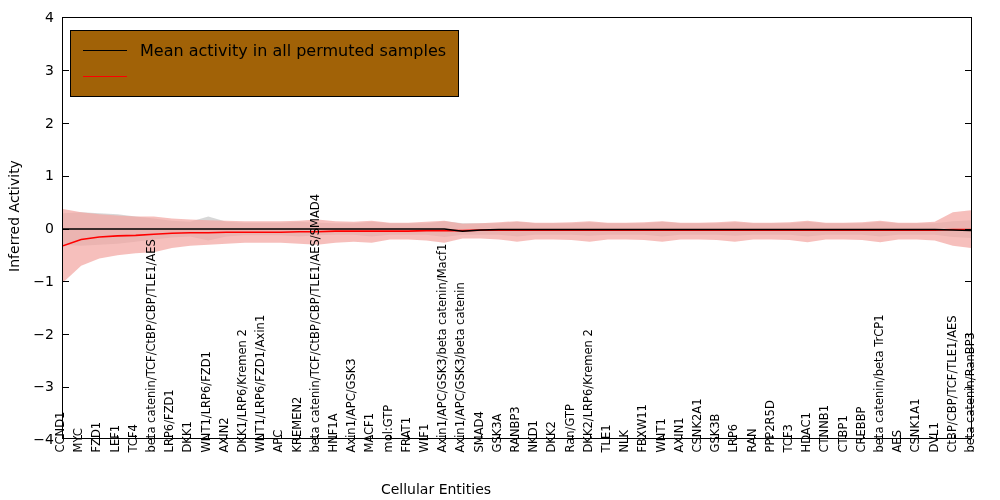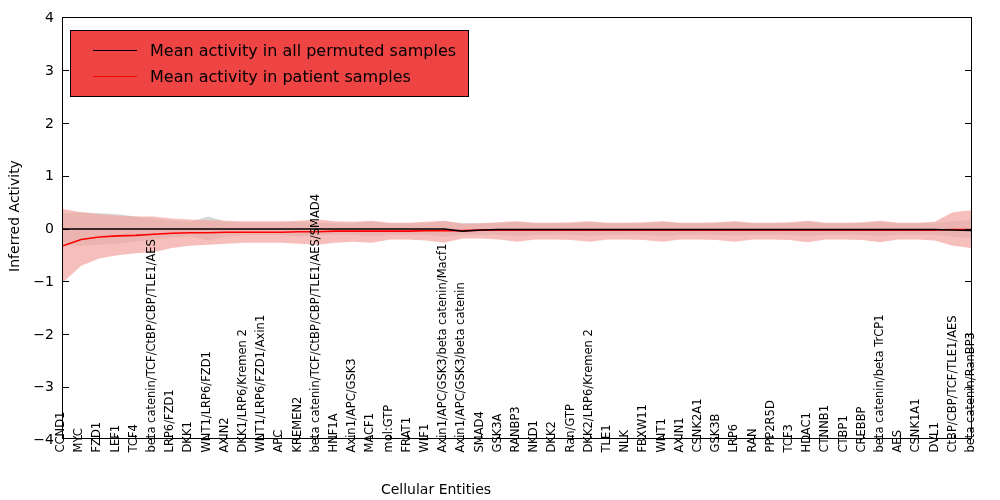--- a/index.html
+++ b/index.html
@@ -27,22 +27,22 @@
 
   
   #xlabel{position:absolute;left:0;top:481px;width:872px;text-align:center;
           font-size:14px;color:#000;}
   .xtickmark{position:absolute;top:0;width:1.1px;height:5px;background:#000;}
   .xlab{position:absolute;font-size:11.5px;line-height:11.5px;color:#000;
         white-space:nowrap;transform-origin:left bottom;
         transform:rotate(-90deg);}
 
   
-  #legend{position:absolute;left:7px;top:12px;background:#ef4444;
-          border:1.1px solid #000;padding:6px 12px 7px 22px;}
+  #legend{position:absolute;left:7px;top:12px;background:#a16207;
+          border:1.1px solid #000;padding:6px 12px 7px 12px;}
   .legrow{display:flex;align-items:center;height:26px;}
   .legline{width:44px;height:0;border-top:1.4px solid #000;margin-right:13px;}
   .legline.red{border-top-color:#ff0000;}
   .legtxt{font-size:16px;color:#000;white-space:nowrap;}
 </style>
 </head>
 <body>
 
 <div id="root">
 
@@ -74,21 +74,20 @@
         </g>
     </svg>
 
     <div id="legend">
       <div class="legrow">
         <span class="legline"></span>
         <span class="legtxt">Mean activity in all permuted samples</span>
       </div>
       <div class="legrow">
         <span class="legline red"></span>
-        <span class="legtxt">Mean activity in patient samples</span>
       </div>
     </div>
 
     <div id="xtickmarks">
         <div class="xtickmark" style="left: -0.5px; top: 417px;"></div>
         <div class="xtickmark" style="left: 17.7px; top: 417px;"></div>
         <div class="xtickmark" style="left: 35.9px; top: 417px;"></div>
         <div class="xtickmark" style="left: 54.1px; top: 417px;"></div>
         <div class="xtickmark" style="left: 72.3px; top: 417px;"></div>
         <div class="xtickmark" style="left: 90.5px; top: 417px;"></div>

